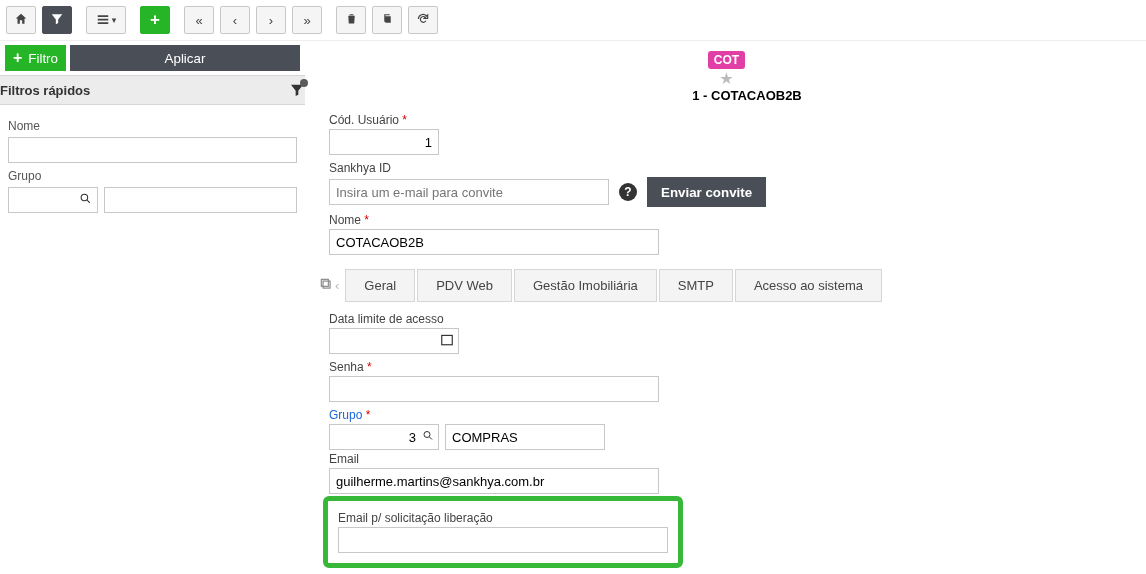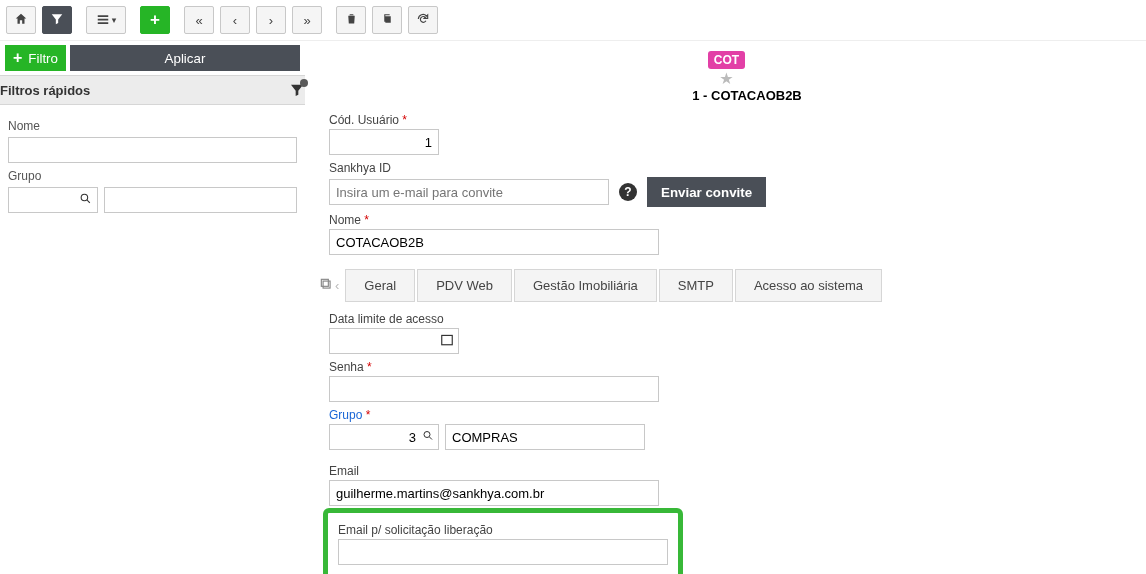--- a/index.html
+++ b/index.html
@@ -73,21 +73,21 @@
   .tab-left-icons { display:flex; align-items:center; gap:2px; margin-right:6px; color:#888; }
   .tab { padding:8px 18px; border:1px solid #d6d6d6; border-bottom:1px solid #d6d6d6; background:#f4f4f4; color:#444; cursor:pointer; margin-right:2px; white-space:nowrap; }
   .tab.active { border-top:3px solid #2fb12f; border-bottom:1px solid #fff; background:#fff; font-weight:normal; color:#222; position:relative; }
   .tab.active .expand { margin-left:6px; color:#555; font-size:11px; }
 
   
   .lookup-row { display:flex; gap:6px; align-items:center; }
   .lookup-code { position:relative; width:110px; }
   .lookup-code input { width:100%; text-align:right; padding-right:22px; }
   .lookup-code .mag { position:absolute; right:5px; top:50%; transform:translateY(-50%); color:#333; }
-  .lookup-desc { width:200px; }
+  .lookup-desc { width:160px; }
 
   .date-wrap { position:relative; width:130px; }
   .date-wrap input { width:100%; padding-right:24px; }
   .date-wrap .cal { position:absolute; right:5px; top:50%; transform:translateY(-50%); color:#333; }
 
   
   .highlight-box { border:5px solid #38b838; border-radius:6px; padding:6px 10px 10px; margin: 2px 0 6px -6px; width:360px; }
 
 </style>
 </head>
@@ -258,21 +258,21 @@
         <div class="lookup-code">
           <input class="box" value="3" style="">
           <span class="mag"><svg width="12" height="12" viewBox="0 0 24 24" fill="none" stroke="#333" stroke-width="2">
                 <circle cx="10" cy="10" r="6"></circle>
                 <path d="M20 20l-5-5"></path>
               </svg></span>
         </div>
         <input class="box lookup-desc" value="COMPRAS" style="">
       </div>
 
-      <label class="flabel2" style="margin-top:14px">Email</label>
+      <label class="flabel2" style="margin-top:2px">Email</label>
       <input class="box w330" value="guilherme.martins@sankhya.com.br" style="">
 
       <div class="highlight-box">
         <label class="flabel2">Email p/ solicitação liberação</label>
         <input class="box w330" value="" style="">
       </div>
 
       <label class="flabel2 linklbl">Empresa</label>
       <div class="lookup-row">
         <div class="lookup-code">

